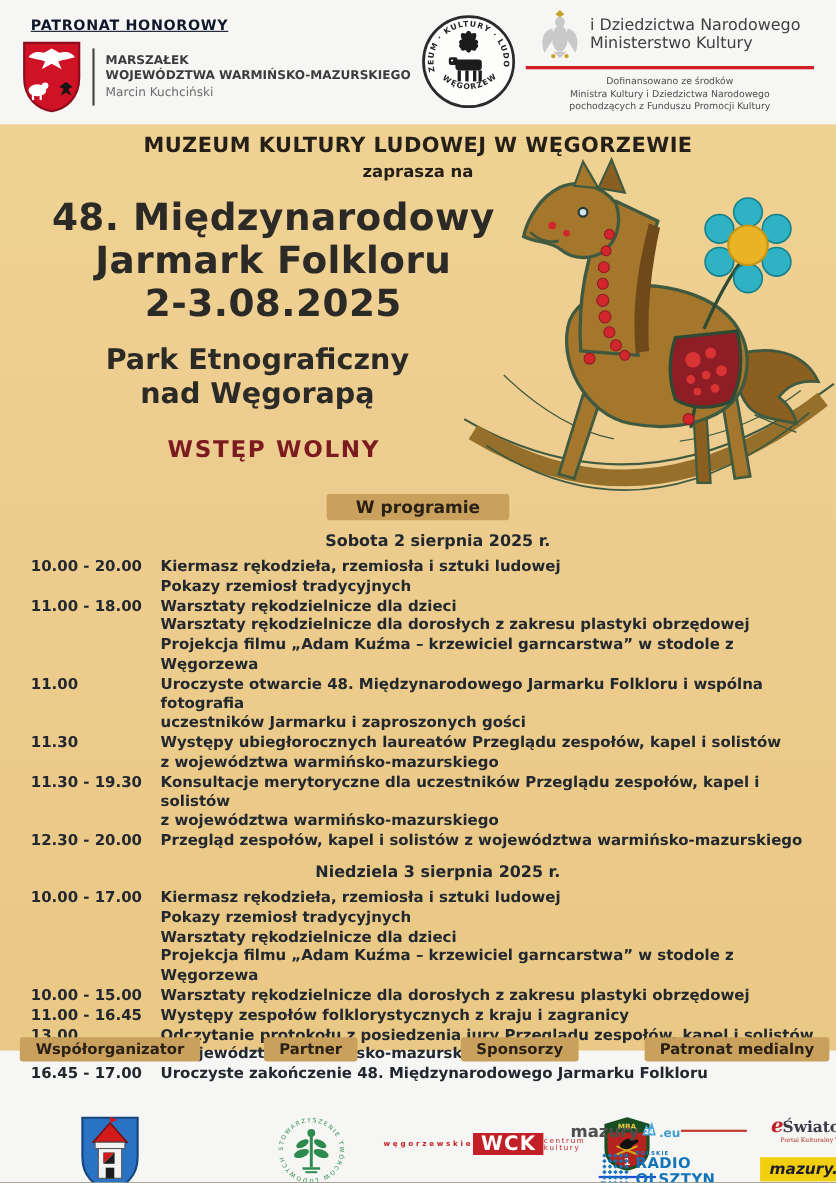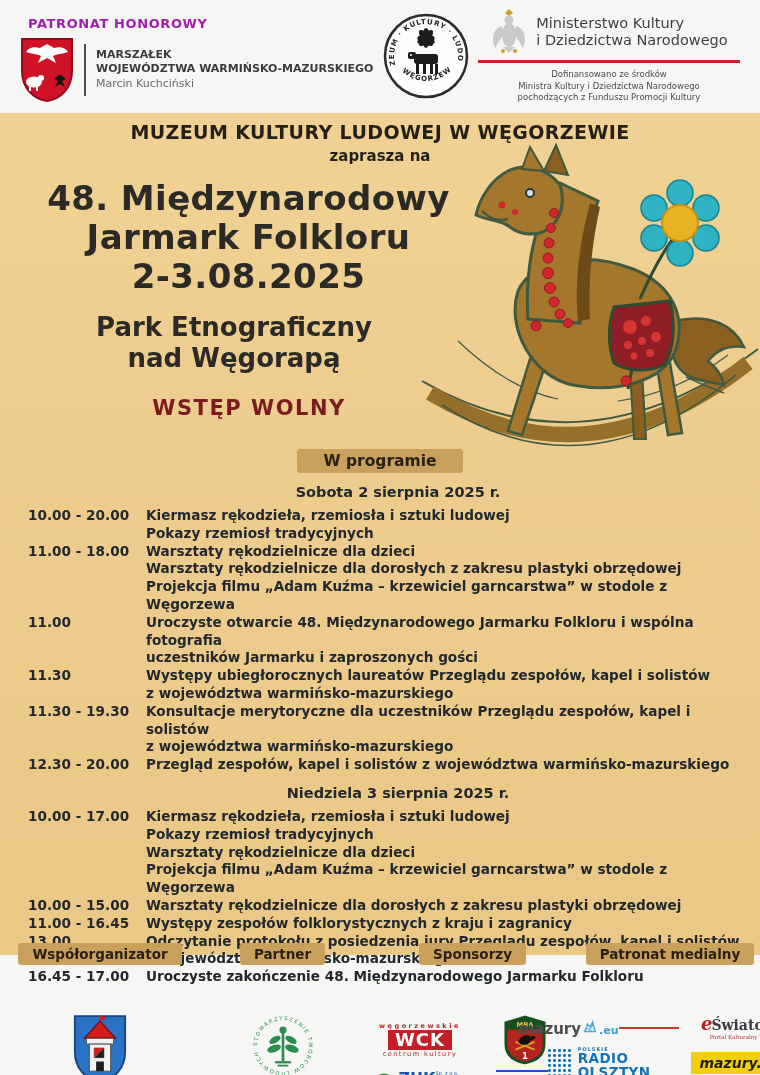--- a/index.html
+++ b/index.html
@@ -3,21 +3,21 @@
 <meta charset="utf-8">
 <style>
   html,body{margin:0;padding:0;background:#888;}
   .poster{position:relative;width:760px;height:1075px;overflow:hidden;
     background:linear-gradient(180deg,#f0d495 0%,#edcd8f 40%,#e9c783 100%);
     font-family:"DejaVu Sans","Liberation Sans",sans-serif;}
   
   .topband{position:absolute;top:0;left:0;right:0;height:113px;background:#f6f6f4;
     display:flex;align-items:center;justify-content:space-between;padding:0 20px;box-sizing:border-box;}
   .patron{display:flex;flex-direction:column;}
-  .patron-title{font-size:13px;font-weight:bold;color:#a21caf;letter-spacing:.6px;margin:5px 0 6px 8px;}
+  .patron-title{font-size:13px;font-weight:bold;color:#0f172a;letter-spacing:.6px;margin:5px 0 6px 8px;text-decoration:underline;}
   .patron-row{display:flex;align-items:center;gap:10px;}
   .vline{width:2px;height:52px;background:#4a4a4a;}
   .marshal{line-height:1.25;}
   .marshal .t1,.marshal .t2{font-size:11px;font-weight:bold;color:#3c3c3c;}
   .marshal .t3{font-size:11px;color:#6b6b6b;margin-top:1px;}
   .ministry{display:flex;flex-direction:column;align-items:center;width:262px;}
   .min-row{display:flex;align-items:center;gap:8px;}
   .min-name{font-size:14.5px;color:#404040;line-height:1.18;}
   .min-rule{height:3px;background:#d01f26;width:100%;margin:5px 0 6px;}
   .min-fund{font-size:8.5px;color:#4c4c4c;text-align:center;line-height:1.4;}
@@ -47,21 +47,21 @@
   .fgroup{display:flex;flex-direction:column;align-items:center;gap:40px;}
   .fg1{width:200px;}.fg2{width:165px;}.fg3{width:215px;}.fg4{width:180px;}
   .flabel{margin-top:-12px;background:#c9a05c;color:#2a2116;font-size:13.5px;font-weight:bold;
     padding:3px 14px;border-radius:3px;white-space:nowrap;z-index:3;}
   .caption{font-size:7.5px;color:#7b7b7b;margin-top:2px;}
   .stl-cap{font-size:6.5px;color:#2e8b4f;margin-top:0;}
   .grid2{display:grid;grid-template-columns:1fr 1fr;gap:6px 12px;align-items:center;
     justify-items:center;margin-top:10px;}
   .logocol{margin-top:8px;display:flex;flex-direction:column;align-items:center;}
   
-  .wck{display:flex;flex-direction:column;align-items:center;line-height:1;}
+  .wck{display:flex;flex-direction:row;align-items:center;line-height:1;}
   .wck-top{font-size:6.5px;font-weight:bold;color:#c22026;letter-spacing:2.5px;}
   .wck-main{font-size:18px;font-weight:bold;color:#fff;background:#c22026;padding:1px 7px;
     letter-spacing:1px;margin:1px 0;}
   .wck-bot{font-size:6.5px;font-weight:normal;color:#c22026;letter-spacing:1.5px;}
   .zuk{display:flex;align-items:center;gap:3px;}
   .zuk-text{line-height:1;text-align:left;}
   .zuk-main{font-size:16px;font-weight:bold;color:#1a57a8;border-bottom:2px solid #1a57a8;display:inline-block;}
   .zuk-sub{font-size:5px;color:#1a57a8;vertical-align:top;}
   .zuk-city{font-size:8.5px;font-weight:bold;color:#1a57a8;letter-spacing:.4px;}
   .inex{font-size:21px;color:#1d4ed8;letter-spacing:2px;text-decoration:overline;}
@@ -147,22 +147,22 @@
           <polygon points="15,4 19,0 23,4 19,7" fill="#c9a227"></polygon>
           <circle cx="19" cy="11" r="4.5" fill="#c9c9c9"></circle>
           <ellipse cx="19" cy="26" rx="7" ry="12" fill="#c9c9c9"></ellipse>
           <path d="M12 17 C3 19 1 30 5 39 C9 32 12 28 14 25 Z" fill="#c9c9c9"></path>
           <path d="M26 17 C35 19 37 30 33 39 C29 32 26 28 24 25 Z" fill="#c9c9c9"></path>
           <path d="M13 38 L19 44 L25 38 Z" fill="#c9c9c9"></path>
           <circle cx="13" cy="42" r="2" fill="#c9a227"></circle>
             <circle cx="25" cy="42" r="2" fill="#c9a227"></circle>
         </svg>
         <div class="min-name">
+          <div>i Dziedzictwa Narodowego</div>
           <div>Ministerstwo Kultury</div>
-          <div>i Dziedzictwa Narodowego</div>
         </div>
       </div>
       <div class="min-rule"></div>
       <div class="min-fund">
         <div>Dofinansowano ze środków</div>
         <div>Ministra Kultury i Dziedzictwa Narodowego</div>
         <div>pochodzących z Funduszu Promocji Kultury</div>
       </div>
     </div>
   </div>

